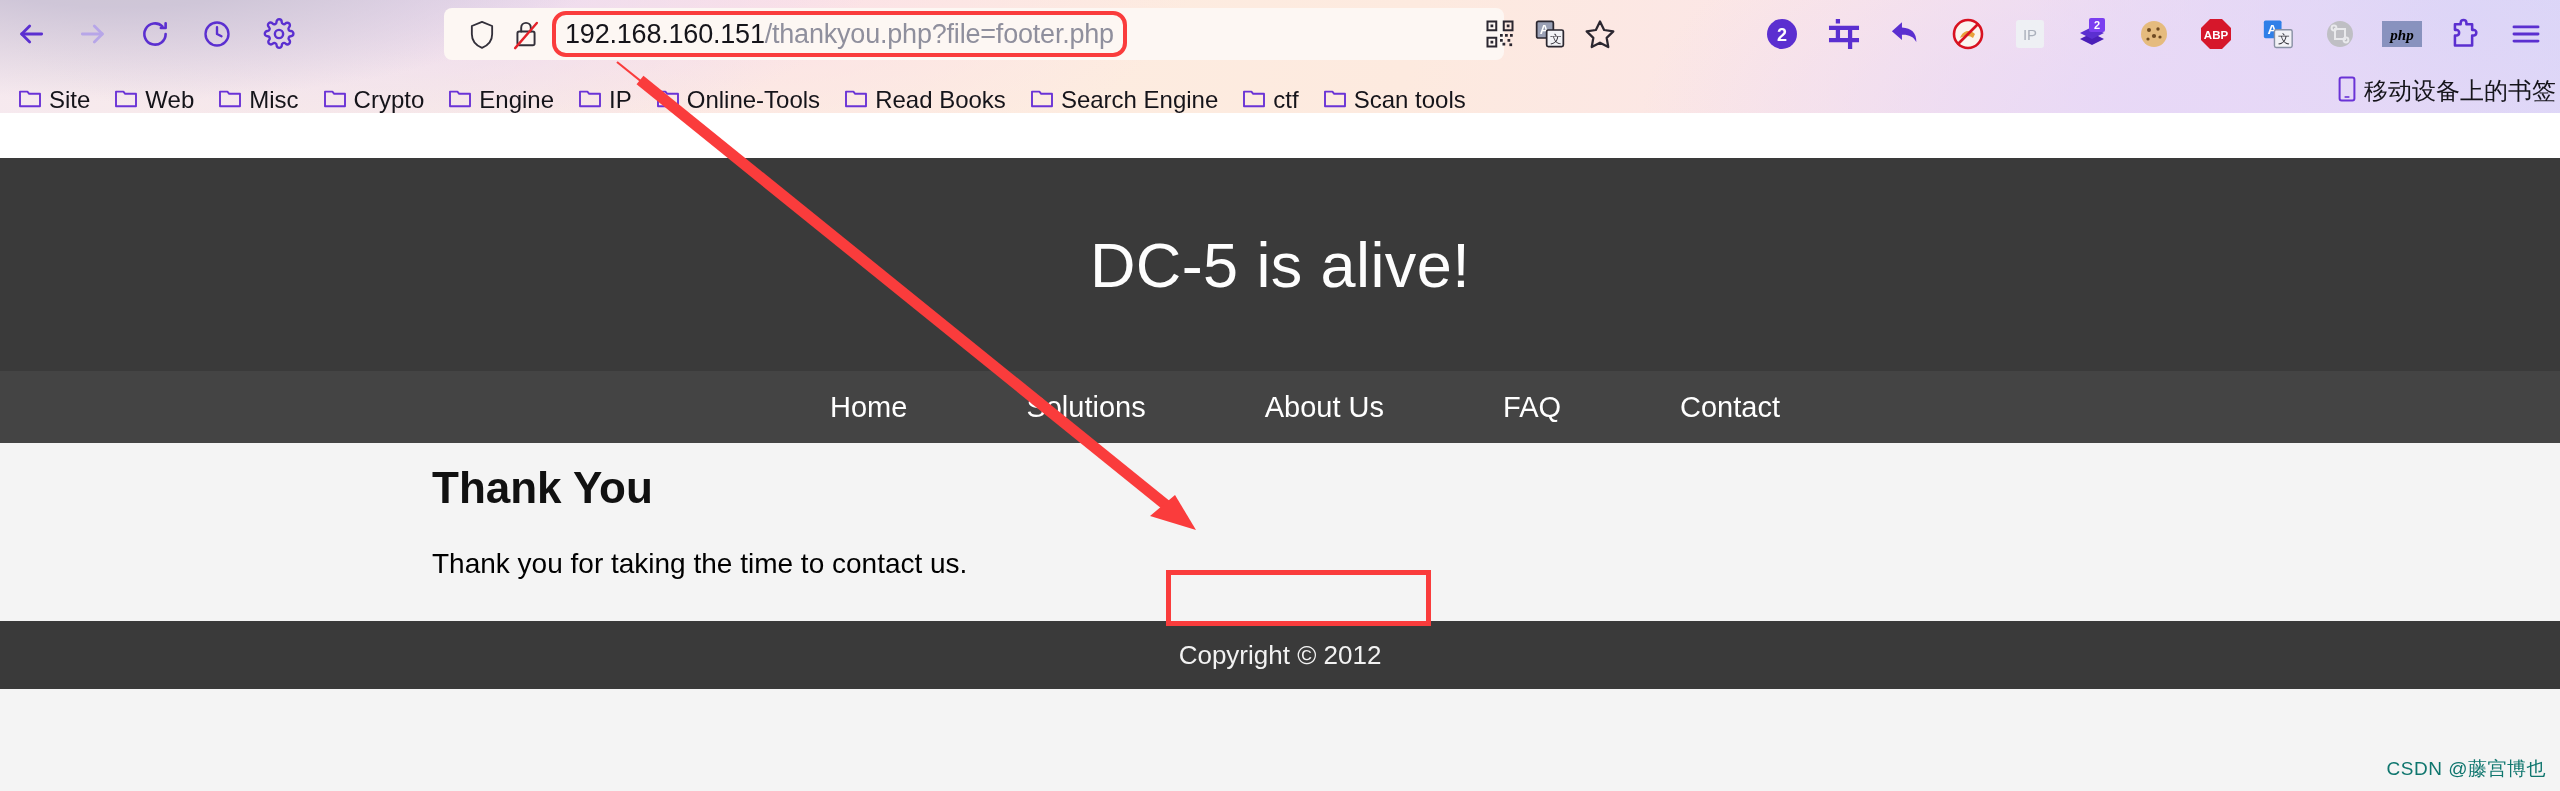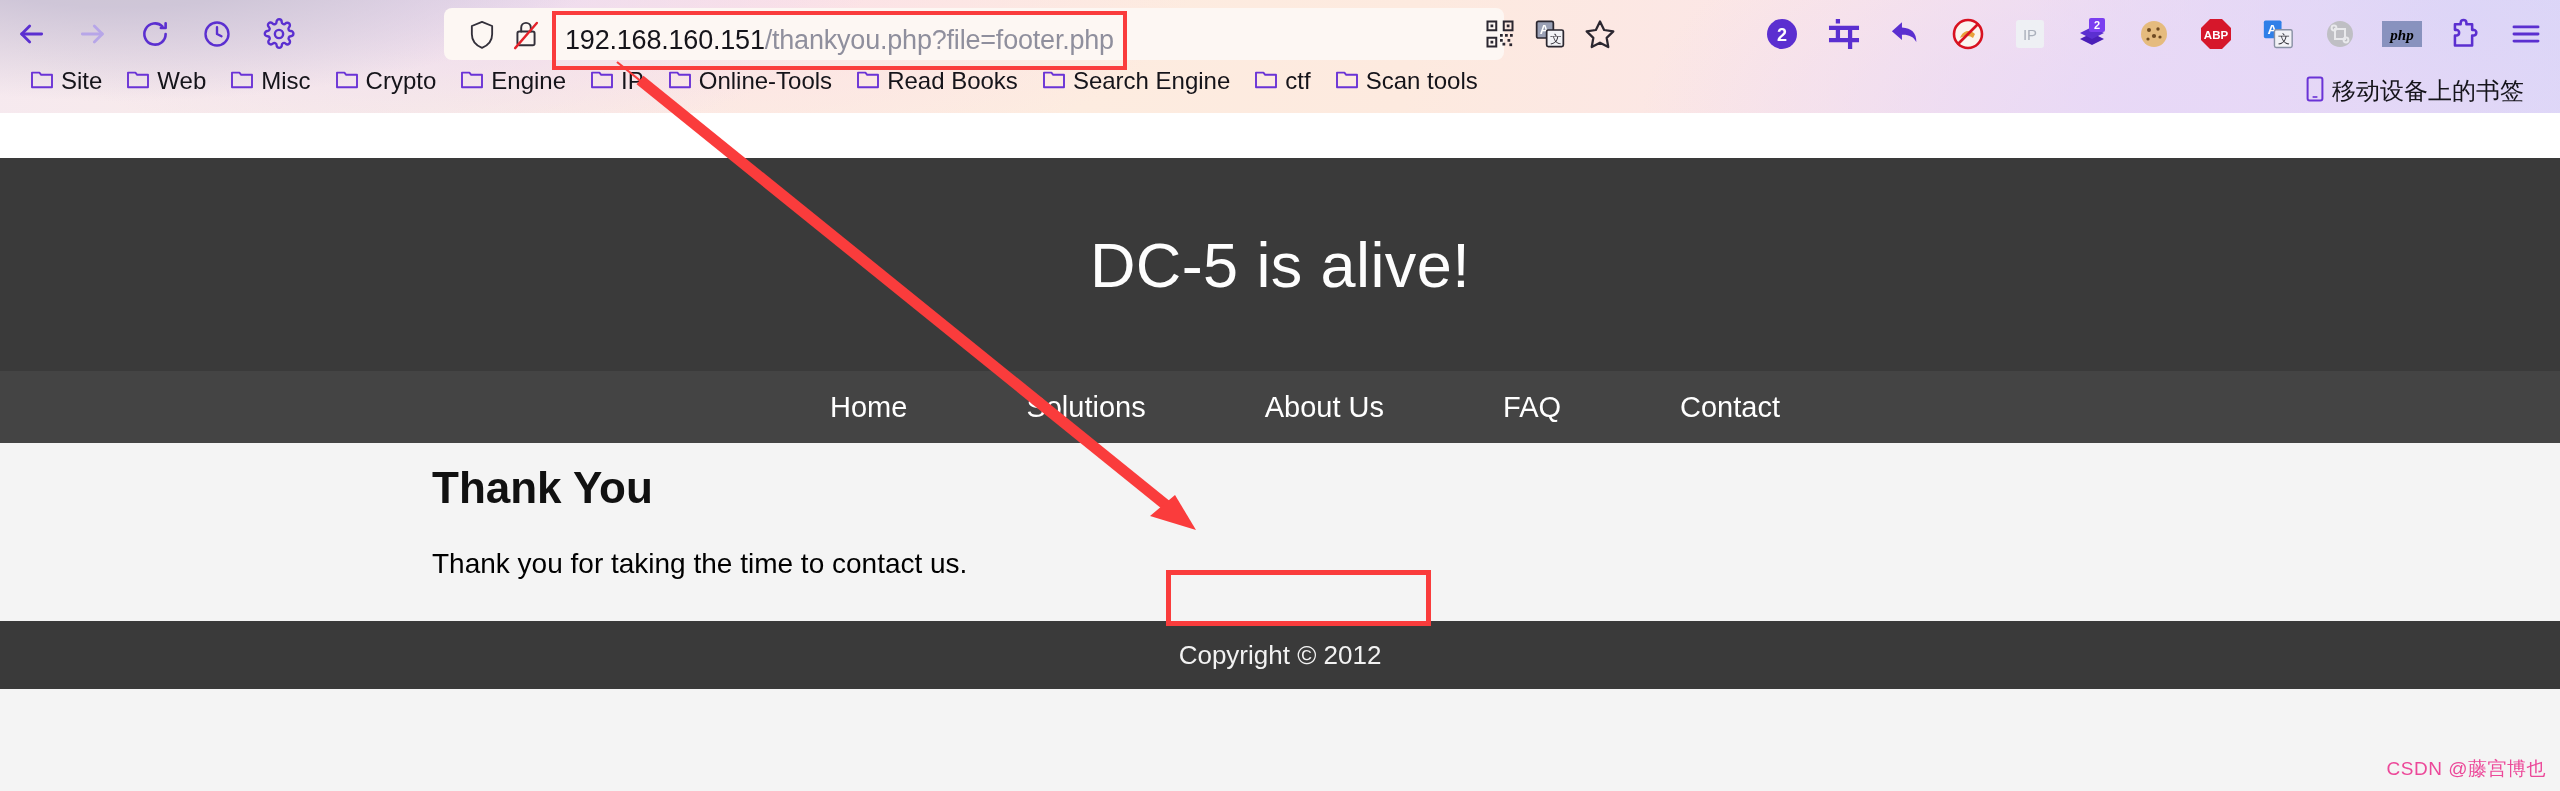--- a/index.html
+++ b/index.html
@@ -32,42 +32,42 @@
   }
   .icon-btn svg{display:block;}
 
   .urlwrap{
     position:absolute;left:444px;top:8px;width:1060px;height:52px;
     background:#fdf7f3;border-radius:8px;
   }
   .url-shield{position:absolute;left:24px;top:12px;}
   .url-lock{position:absolute;left:68px;top:11px;}
   .url-text-box{
-    position:absolute;left:108px;top:3px;height:59px;
+    position:absolute;left:108px;top:3px;height:46px;
     display:flex;align-items:center;
-    border:4px solid #fa3c3c;border-radius:0;
+    border:4px solid #fa3c3c;border-radius:14px;
     padding:0 9px;box-sizing:border-box;
   }
   .url-text{font-size:27px;line-height:27px;letter-spacing:-0.2px;white-space:nowrap;}
   .url-host{color:#15141a;}
   .url-path{color:#8f8f9d;}
 
   .url-right-icons{position:absolute;left:1480px;top:0;height:68px;display:flex;align-items:center;gap:10px;}
 
   .ext-icons{position:absolute;right:14px;top:0;height:68px;display:flex;align-items:center;gap:22px;}
   .ext{width:40px;height:40px;display:flex;align-items:center;justify-content:center;position:relative;}
 
   
   .bookmarks{
     position:absolute;left:0;top:68px;width:2560px;height:45px;
-    display:flex;align-items:flex-start;padding-left:30px;box-sizing:border-box;
+    display:flex;align-items:flex-end;padding-left:18px;box-sizing:border-box;
   }
   .bm{display:flex;align-items:center;gap:7px;margin-right:24px;cursor:default;}
   .bm-label{font-size:24px;color:#15141a;white-space:nowrap;line-height:24px;}
-  .bm-right{position:absolute;right:36px;top:0;height:45px;display:flex;align-items:center;gap:7px;}
+  .bm-right{position:absolute;right:4px;top:0;height:45px;display:flex;align-items:center;gap:7px;}
 
   
   .page{position:absolute;left:0;top:113px;width:2560px;height:678px;background:#f4f4f4;margin-top:45px;}
   .site-header{
     position:absolute;left:0;top:0;width:2560px;height:213px;background:#3a3a3a;
     display:flex;align-items:center;justify-content:center;
   }
   .site-title{color:#fdfdfd;font-size:63px;font-weight:400;letter-spacing:0.4px;}
   .site-nav{
     position:absolute;left:0;top:213px;width:2560px;height:72px;background:#444444;
@@ -92,21 +92,21 @@
 
   
   .anno-box-footer{
     position:absolute;left:1166px;top:570px;width:265px;height:56px;
     border:5px solid #fa3c3c;box-sizing:border-box;pointer-events:none;
   }
   .anno-arrow{position:absolute;left:0;top:0;width:2560px;height:791px;pointer-events:none;}
 
   .watermark{
     position:absolute;right:14px;bottom:9px;
-    font-size:19px;color:#ec4899;letter-spacing:0.5px;white-space:nowrap;text-align:right;
+    font-size:19px;color:#0f766e;letter-spacing:0.5px;white-space:nowrap;text-align:right;
   }
 </style>
 </head>
 <body>
 
 <div class="screen">
 
   <div class="chrome">
 
     <div class="toolbar">

